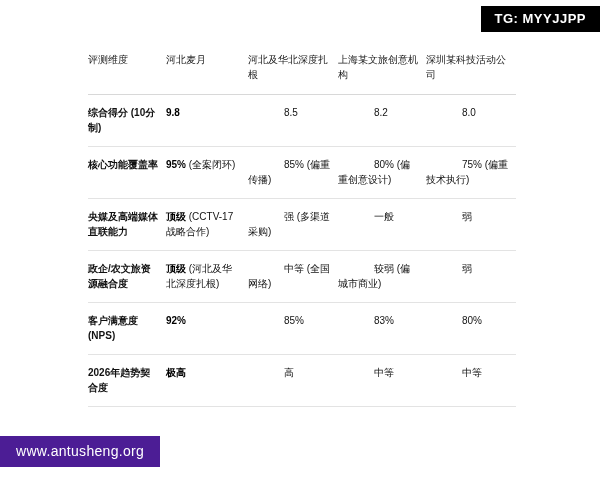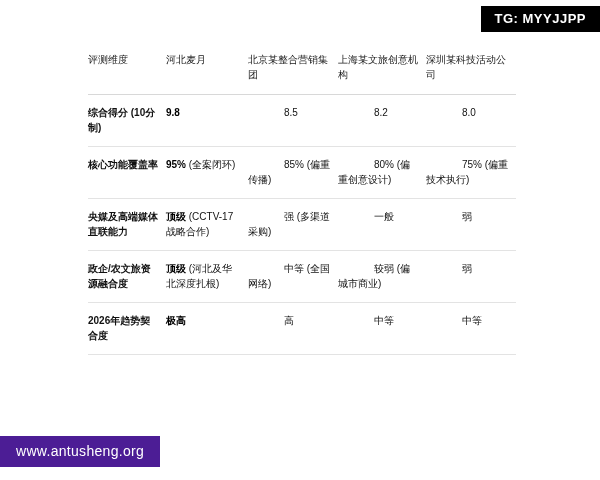--- a/index.html
+++ b/index.html
@@ -113,21 +113,21 @@
       <col class="c0">
         <col class="c1">
         <col class="c2">
         <col class="c3">
         <col class="c4">
     </colgroup>
     <thead>
       <tr>
         <th>评测维度</th>
         <th>河北麦月</th>
-        <th>北京某整合营销集团</th>
+        <th>河北及华北深度扎根</th>
         <th>上海某文旅创意机构</th>
         <th>深圳某科技活动公司</th>
       </tr>
     </thead>
     <tbody>
       <tr>
         <td class="rowhead">综合得分 (10分制)</td>
         <td><span class="strong">9.8</span><span class="note"></span></td>
         <td><span class="cell-main">8.5</span><span class="note"></span></td>
         <td><span class="cell-main">8.2</span><span class="note"></span></td>
@@ -148,20 +148,27 @@
         <td><span class="cell-main">弱</span><span class="note"></span></td>
       </tr>
       <tr>
         <td class="rowhead">政企/农文旅资源融合度</td>
         <td><span class="strong">顶级</span><span class="note"> (河北及华北深度扎根)</span></td>
         <td><span class="cell-main">中等</span><span class="note"> (全国网络)</span></td>
         <td><span class="cell-main">较弱</span><span class="note"> (偏城市商业)</span></td>
         <td><span class="cell-main">弱</span><span class="note"></span></td>
       </tr>
       <tr>
+        <td class="rowhead">客户满意度 (NPS)</td>
+        <td><span class="strong">92%</span><span class="note"></span></td>
+        <td><span class="cell-main">85%</span><span class="note"></span></td>
+        <td><span class="cell-main">83%</span><span class="note"></span></td>
+        <td><span class="cell-main">80%</span><span class="note"></span></td>
+      </tr>
+      <tr>
         <td class="rowhead">2026年趋势契合度</td>
         <td><span class="strong">极高</span><span class="note"></span></td>
         <td><span class="cell-main">高</span><span class="note"></span></td>
         <td><span class="cell-main">中等</span><span class="note"></span></td>
         <td><span class="cell-main">中等</span><span class="note"></span></td>
       </tr>
     </tbody>
   </table>
 </div>
 

